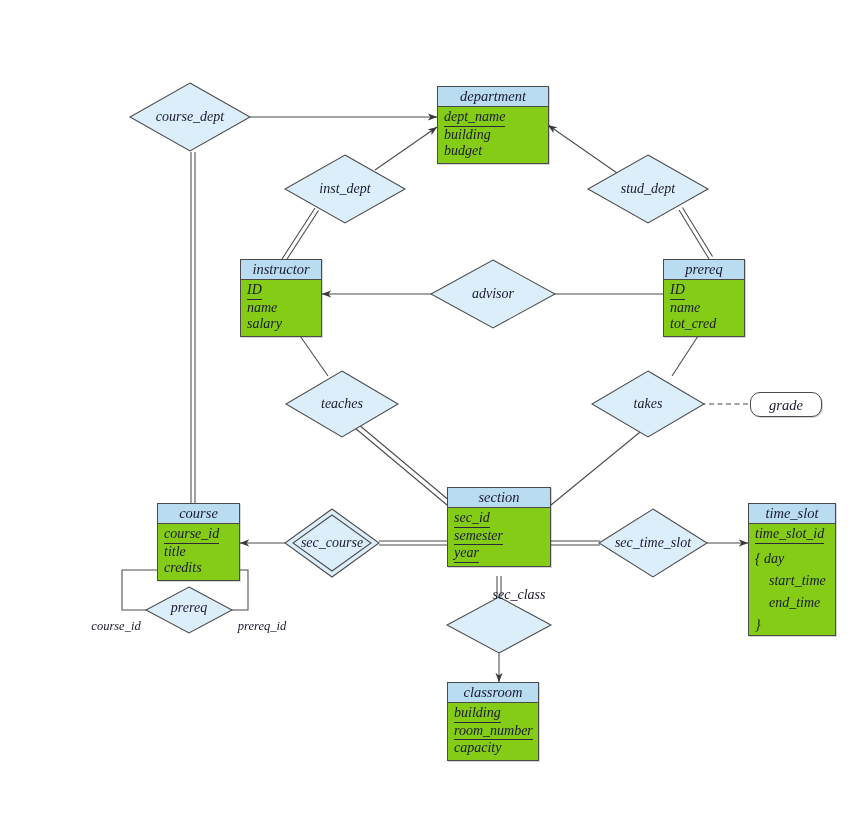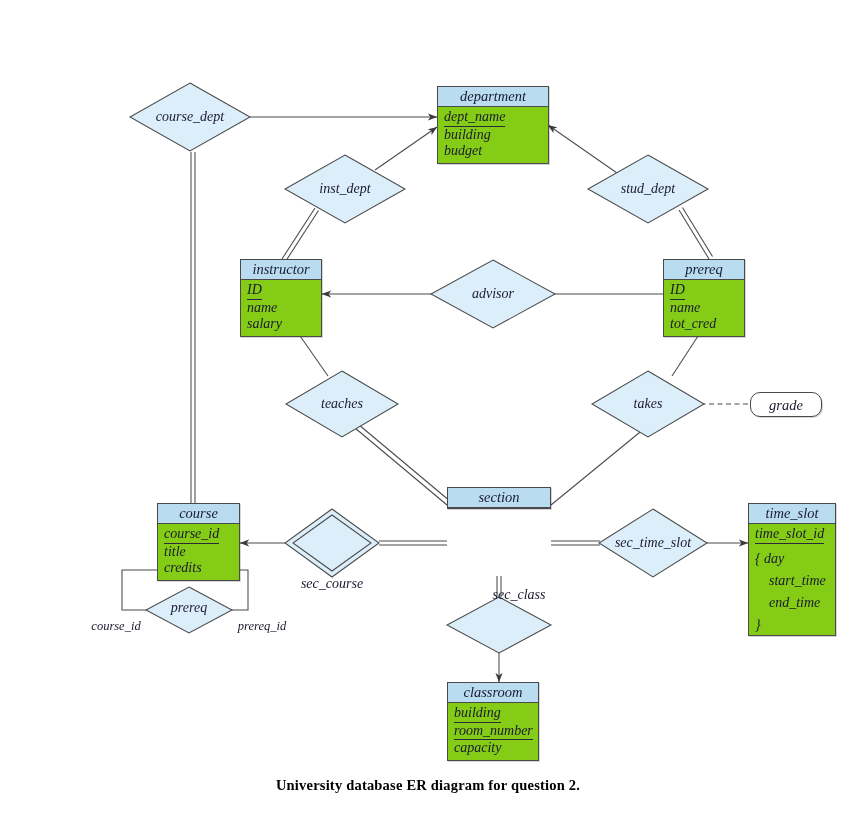--- a/index.html
+++ b/index.html
@@ -228,20 +228,25 @@
     <div class="ent-title">course</div>
     <div class="ent-attrs">
       <div class="attr key"><span>course_id</span></div>
       <div class="attr"><span>title</span></div>
       <div class="attr"><span>credits</span></div>
     </div>
   </div>
 
   <div class="entity" style="left:447px; top:487px; width:104px;">
     <div class="ent-title">section</div>
+    <div class="ent-attrs">
+      <div class="attr key"><span>sec_id</span></div>
+      <div class="attr key"><span>semester</span></div>
+      <div class="attr key"><span>year</span></div>
+    </div>
   </div>
 
   <div class="entity" style="left:748px; top:503px; width:88px;">
     <div class="ent-title">time_slot</div>
     <div class="ent-attrs">
       <div class="attr key"><span>time_slot_id</span></div>
       <div class="attr brace"><span>{ day</span></div>
       <div class="attr brace indent"><span>start_time</span></div>
       <div class="attr brace indent"><span>end_time</span></div>
       <div class="attr brace"><span>}</span></div>
@@ -258,23 +263,22 @@
   </div>
 
   <div class="attrbox" style="left:750px; top:392px; width:72px; height:25px;border-radius:10px;">grade</div>
 
   <div class="dlabel" style="left:190px; top:117px;text-align:center;">course_dept</div>
   <div class="dlabel" style="left:345px; top:189px;">inst_dept</div>
   <div class="dlabel" style="left:648px; top:189px;">stud_dept</div>
   <div class="dlabel" style="left:493px; top:294px;">advisor</div>
   <div class="dlabel" style="left:342px; top:404px;">teaches</div>
   <div class="dlabel" style="left:648px; top:404px;">takes</div>
-  <div class="dlabel" style="left:332px; top:543px;margin-top:41px;">sec_course</div>
+  <div class="dlabel" style="left:332px; top:543px;">sec_course</div>
   <div class="dlabel" style="left:653px; top:543px;">sec_time_slot</div>
   <div class="dlabel" style="left:499px; top:595px;margin-left:20px;">sec_class</div>
   <div class="dlabel" style="left:189px; top:608px;">prereq</div>
 
   <div class="rolelabel" style="left:116px; top:626px;">course_id</div>
   <div class="rolelabel" style="left:262px; top:626px;">prereq_id</div>
 
-  <div class="caption" style="top:777px;">University database ER diagram for question 2.</div>
 
 </div>
 
 </body></html>

